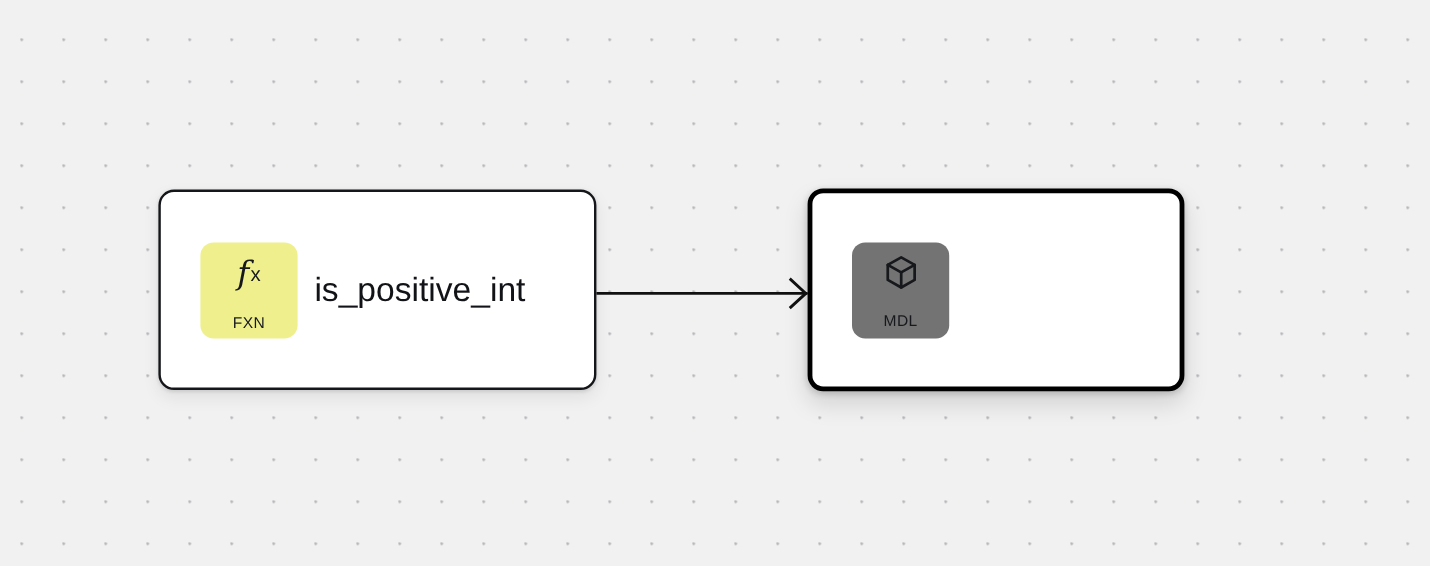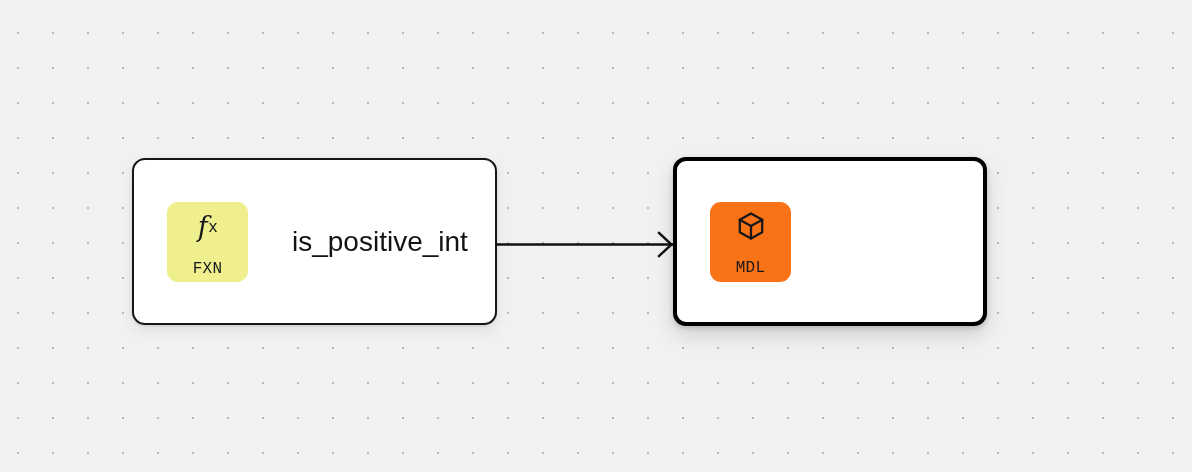--- a/index.html
+++ b/index.html
@@ -72,21 +72,21 @@
     width: 81px;
     height: 80px;
     border-radius: 11px;
     display: flex;
     flex-direction: column;
     align-items: center;
     justify-content: center;
     flex: none;
   }
   .badge-fxn { background: #eff08d; }
-  .badge-mdl { background: #f97316; }
+  .badge-mdl { background: #737373; }
 
   .badge-glyph {
     height: 36px;
     display: flex;
     align-items: center;
     justify-content: center;
     color: #17181c;
   }
   .badge-glyph-fxn {
     font-family: "DejaVu Serif", serif;
@@ -98,36 +98,36 @@
   }
   .badge-glyph-fxn .fx-x {
     font-family: "Liberation Sans", sans-serif;
     font-style: normal;
     font-size: 17px;
     vertical-align: 1px;
     margin-left: 1px;
   }
 
   .badge-label {
-    font-family: Liberation Mono, monospace;
-    font-size: 16px;
+    font-family: Liberation Sans, sans-serif;
+    font-size: 13px;
     line-height: 1;
     color: #18191d;
     letter-spacing: 0.3px;
     margin-top: 16px;
   }
 
   .node-title {
     font-family: "Liberation Sans", sans-serif;
     font-size: 28px;
     line-height: 1;
     color: #121317;
     white-space: nowrap;
   }
-  .node-fxn .node-title { margin-left: 44px; }
+  .node-fxn .node-title { margin-left: 14px; }
   .node-mdl .node-title { margin-left: 31px; }
 </style>
 </head>
 <body>
 
 <div id="canvas">
 
   <svg class="edge-layer" width="1192" height="472" viewBox="0 0 1192 472">
     <g>
       <line x1="497" y1="244.5" x2="673" y2="244.5" stroke="#111111" stroke-width="2.4"></line>

